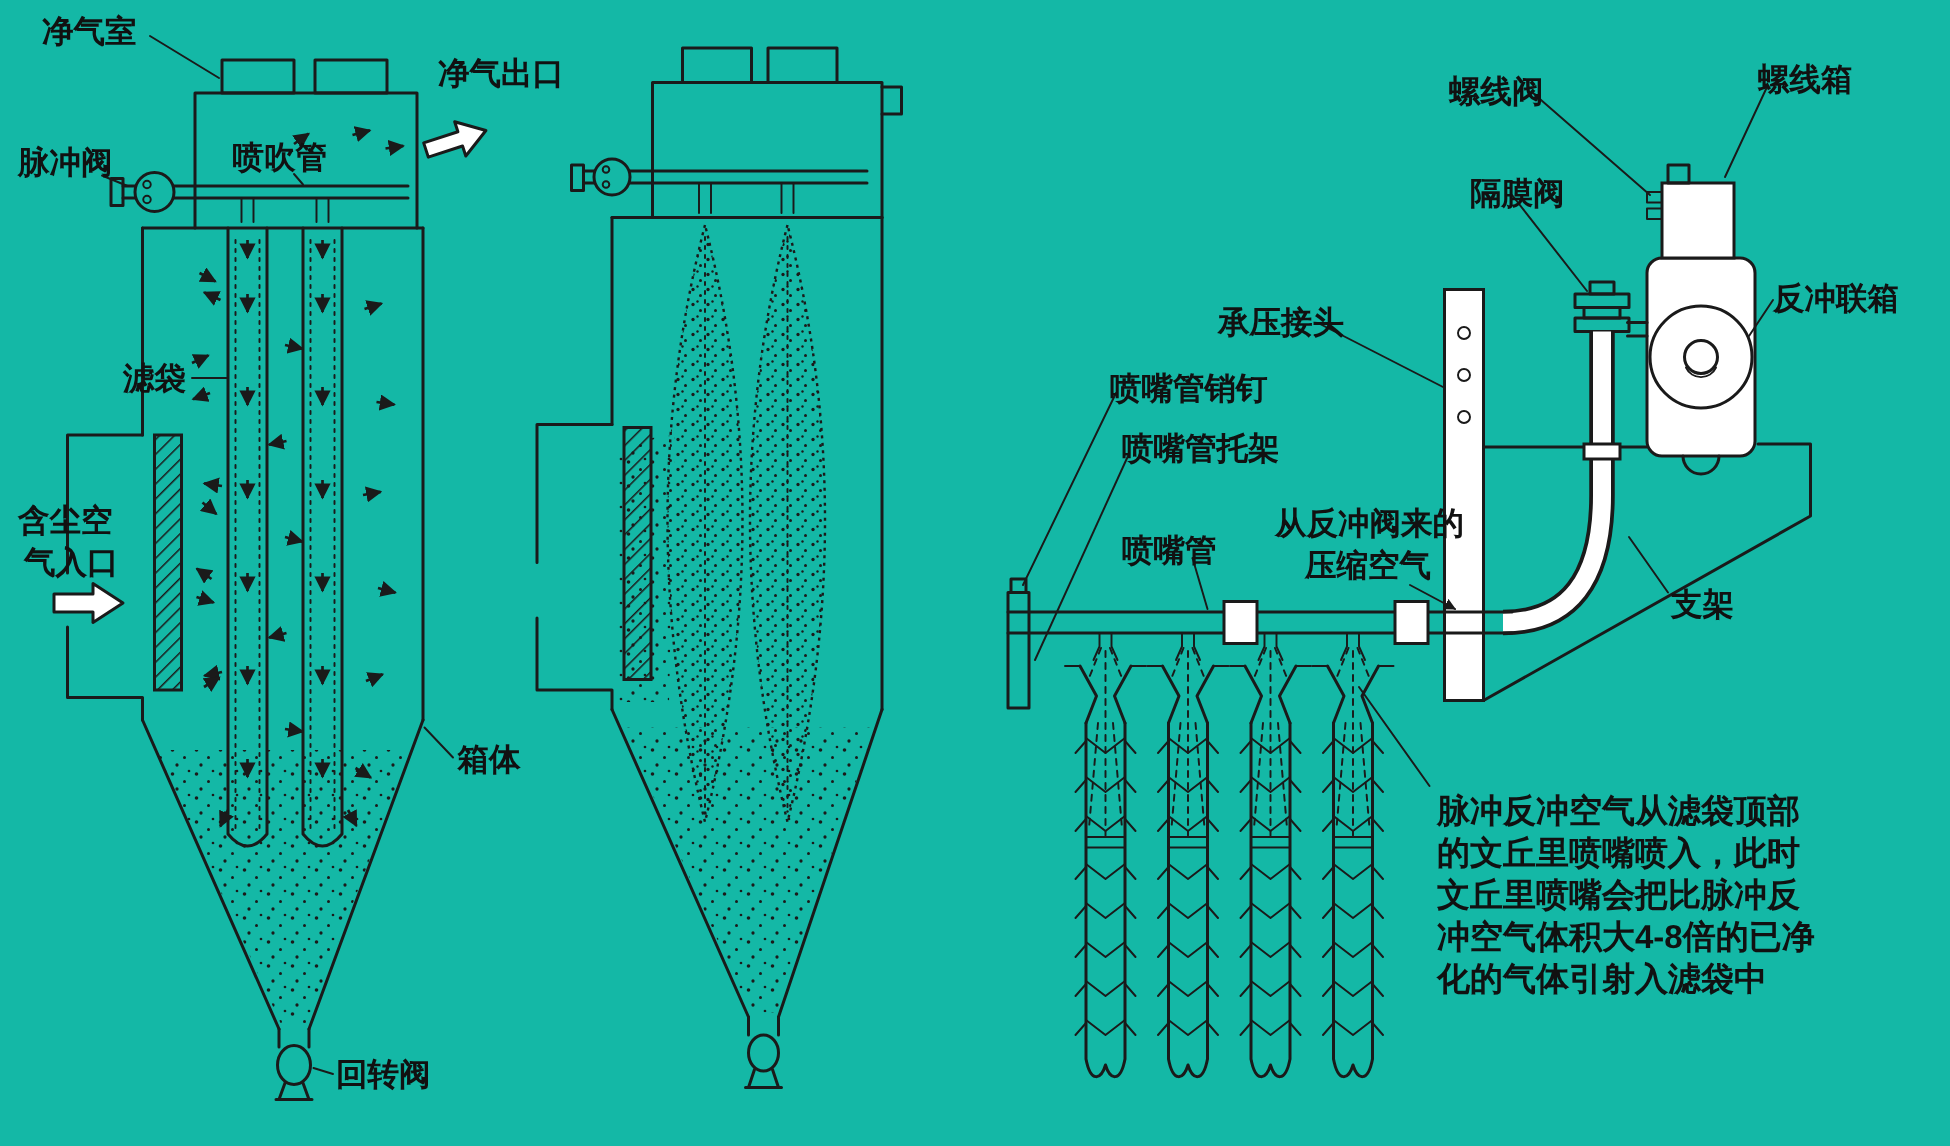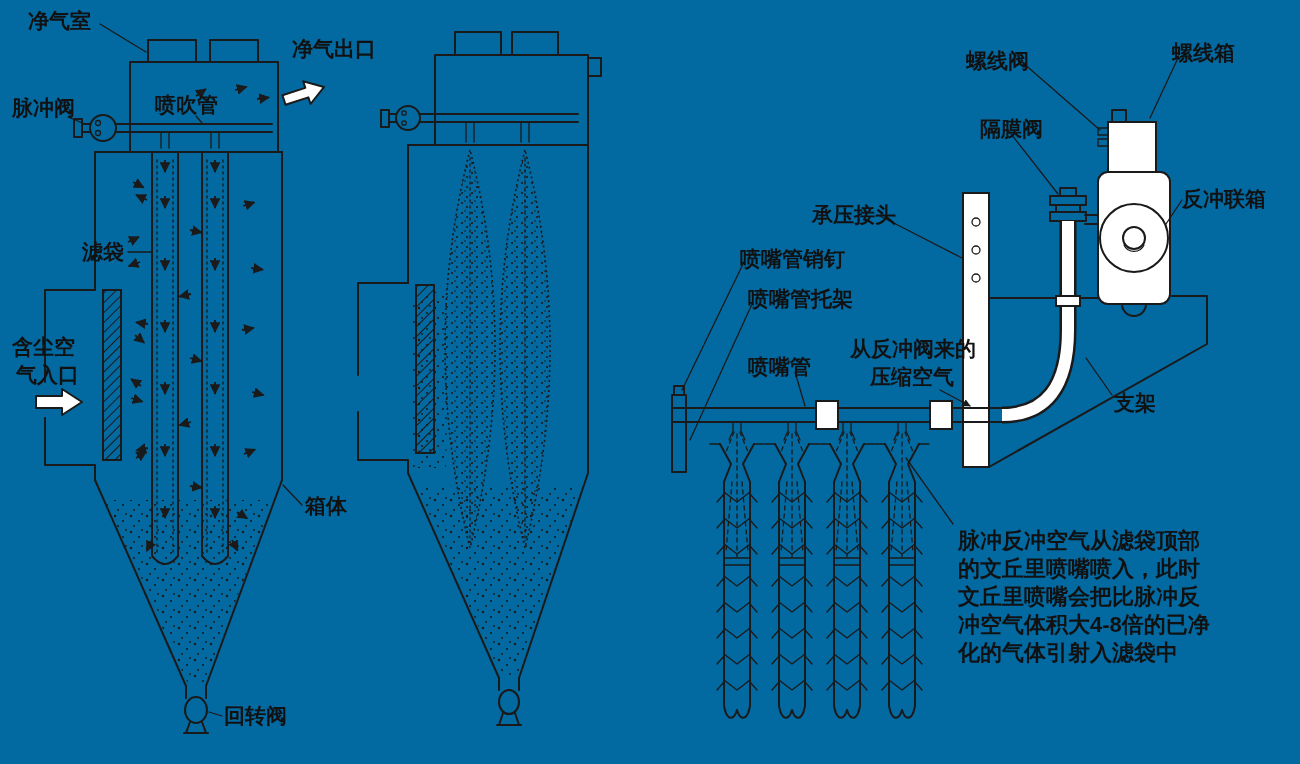--- a/index.html
+++ b/index.html
@@ -1,16 +1,16 @@
 <!DOCTYPE html>
 <html><head>
 <meta charset="utf-8">
 <style>
   html,body{margin:0;padding:0;background:#ffffff;}
-  .canvas{position:relative;width:1300px;height:764px;background:#0369a1;overflow:hidden;}
+  .canvas{position:relative;width:1300px;height:764px;background:#14b8a6;overflow:hidden;}
   svg{display:block;}
   .ln{stroke:#1a1a1a;stroke-width:2;fill:none;stroke-linejoin:round;stroke-linecap:round;}
   .thin{stroke-width:1.3;}
   .dash{stroke-dasharray:2 4;}
   .dash2{stroke-dasharray:4 4;}
   .flow{stroke:#1a1a1a;stroke-width:1.8;fill:none;}
   .lbl{font-family:"Liberation Sans",sans-serif;font-size:21px;font-weight:600;fill:#111111;}
   .note{font-family:"Liberation Sans",sans-serif;font-size:22px;font-weight:600;fill:#111111;}
 </style>
 </head>

